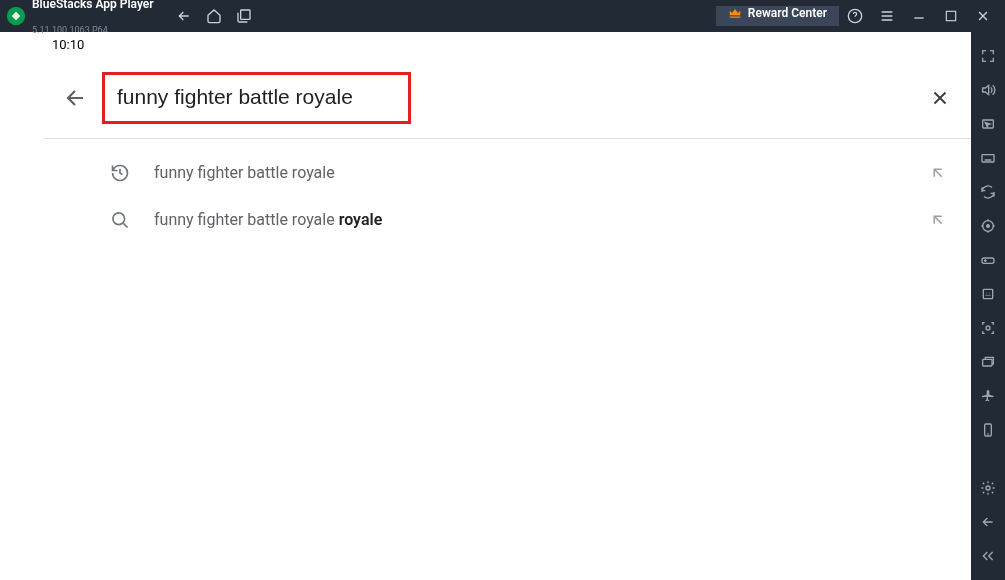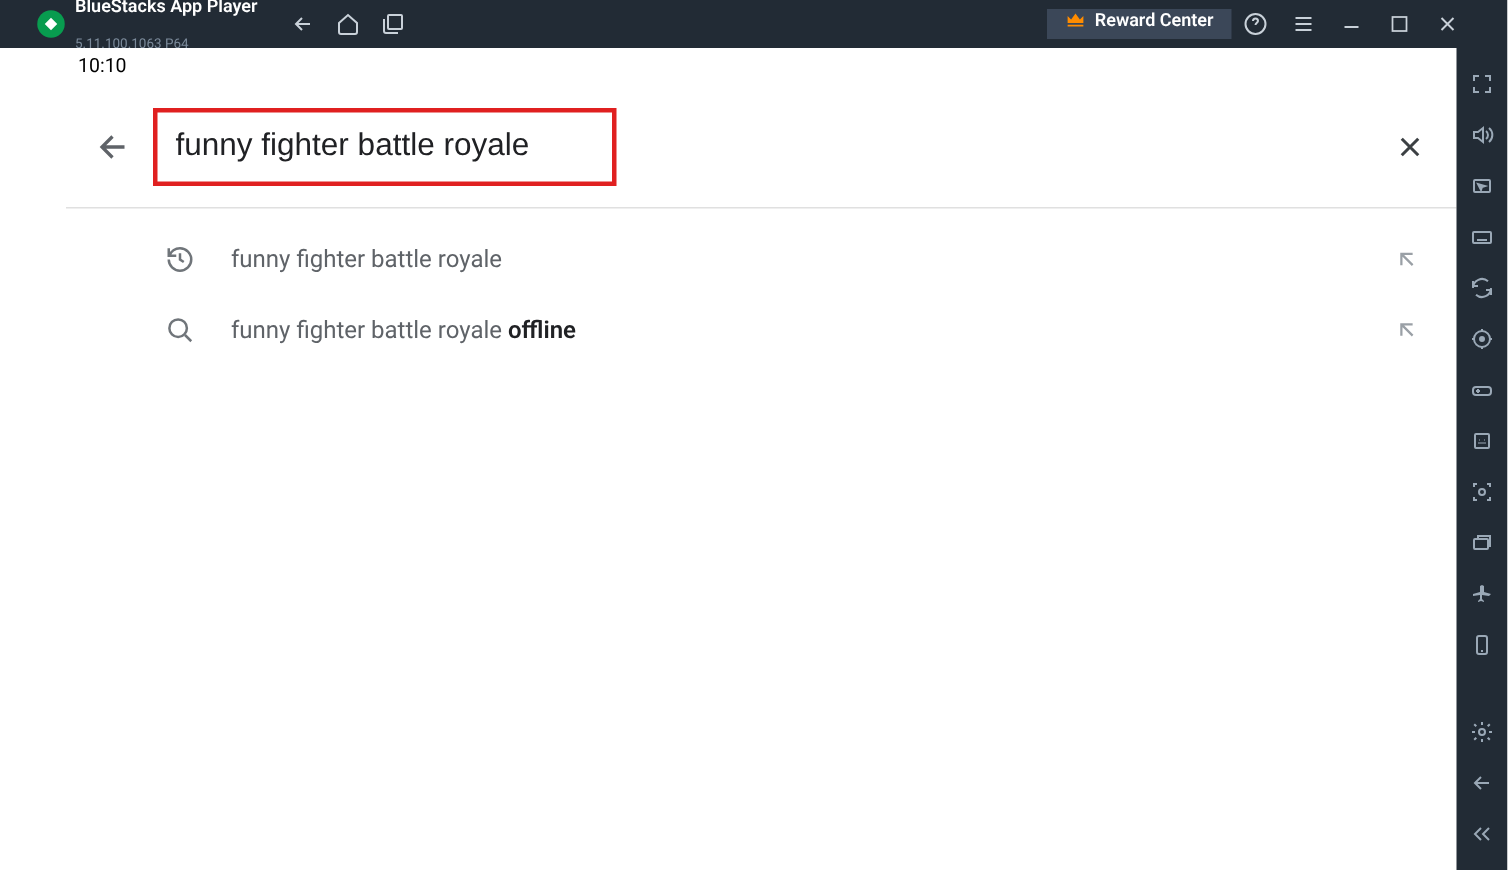--- a/index.html
+++ b/index.html
@@ -1,18 +1,18 @@
 <!DOCTYPE html>
 <html><head>
   <meta charset="utf-8">
   <style>
     * { margin: 0; padding: 0; box-sizing: border-box; }
     body { font-family: -apple-system, BlinkMacSystemFont, "Segoe UI", Roboto, sans-serif; width: 1005px; height: 580px; background: #fff; overflow: hidden; }
     .app { display: flex; flex-direction: column; width: 100%; height: 100%; }
-    .titlebar { display: flex; align-items: center; background: #222b35; height: 32px; padding: 0 24px; color: #fff; }
+    .titlebar { display: flex; align-items: center; background: #222b35; height: 32px; padding: 0 6px; color: #fff; }
     .logo-group { display: flex; align-items: center; gap: 6px; }
     .logo-svg { width: 20px; height: 20px; }
     .title-text { display: flex; flex-direction: column; line-height: 1; }
     .app-title { font-size: 12px; font-weight: 600; color: #fff; }
     .app-version { font-size: 9px; color: #7b8a9a; margin-top: 16px; }
     .titlebar-nav { display: flex; gap: 14px; margin-left: 22px; align-items: center; }
     .titlebar-nav .nav-ico { color: #c9d1d9; cursor: pointer; display: flex; align-items: center; }
     .titlebar-spacer { flex: 1; }
     .titlebar-right { display: flex; align-items: center; gap: 0; }
     .reward-btn, .playwin-btn { display: flex; align-items: flex-start; gap: 6px; padding: 0 12px; height: 20px; font-size: 12px; font-weight: 600; cursor: pointer; }
@@ -149,21 +149,21 @@
               </svg>
           </span>
         </div>
         <div class="suggestion-row">
           <span class="sugg-icon">
             <svg width="20" height="20" viewBox="0 0 24 24" fill="none" stroke="currentColor" stroke-width="2">
                 <circle cx="10.5" cy="10.5" r="7"></circle>
                 <path d="M21 21l-5-5"></path>
               </svg>
           </span>
-          <span class="sugg-text"><span>funny fighter battle royale </span><b>offline</b></span>
+          <span class="sugg-text"><span>funny fighter battle royale </span><b>royale</b></span>
           <span class="sugg-arrow">
             <svg width="18" height="18" viewBox="0 0 24 24" fill="none" stroke="currentColor" stroke-width="2">
                 <path d="M17 17L7 7M7 17V7h10"></path>
               </svg>
           </span>
         </div>
       </div>
     </div>
 
     <div class="sidebar">

